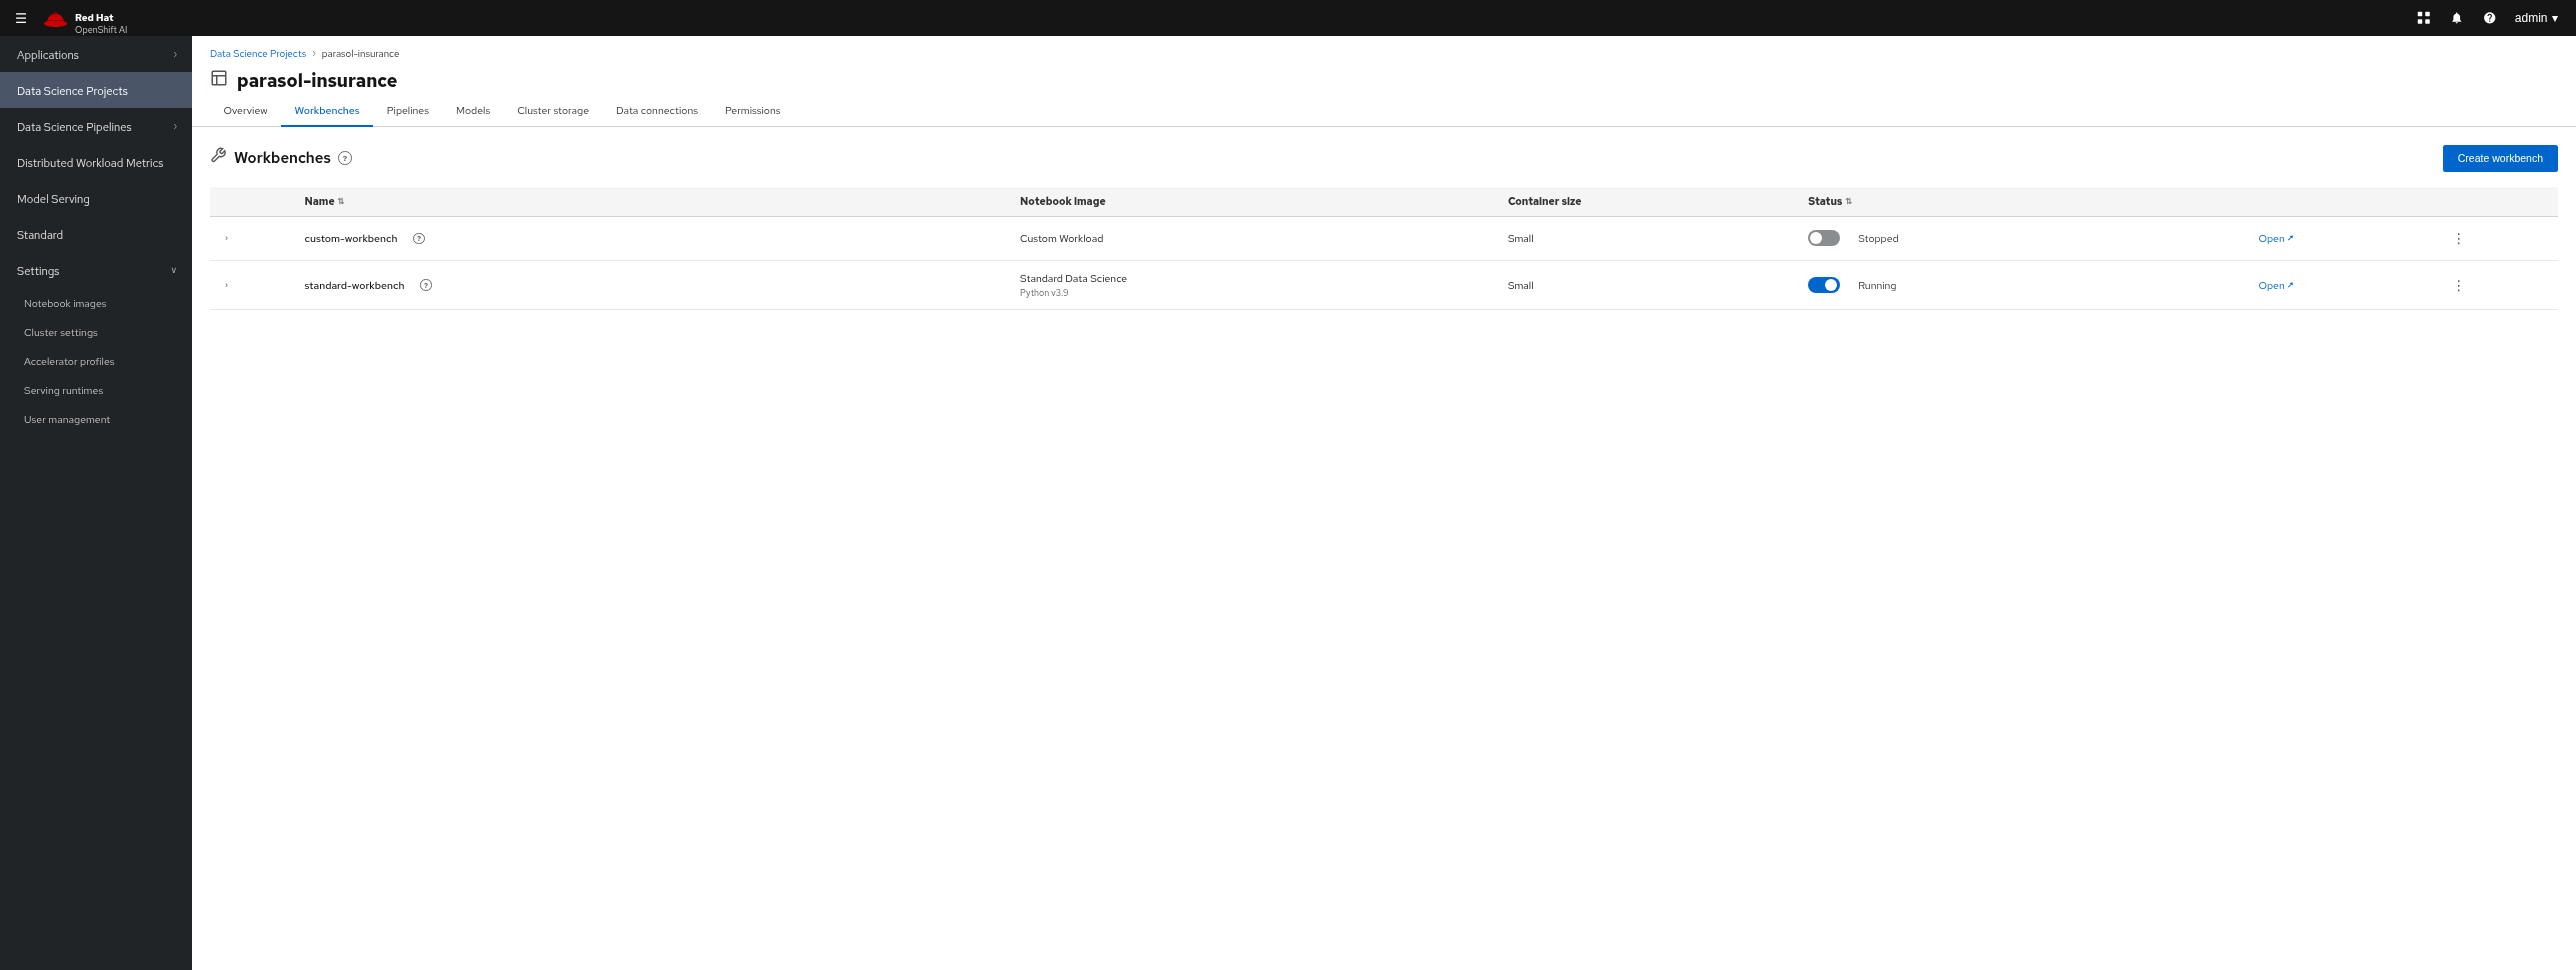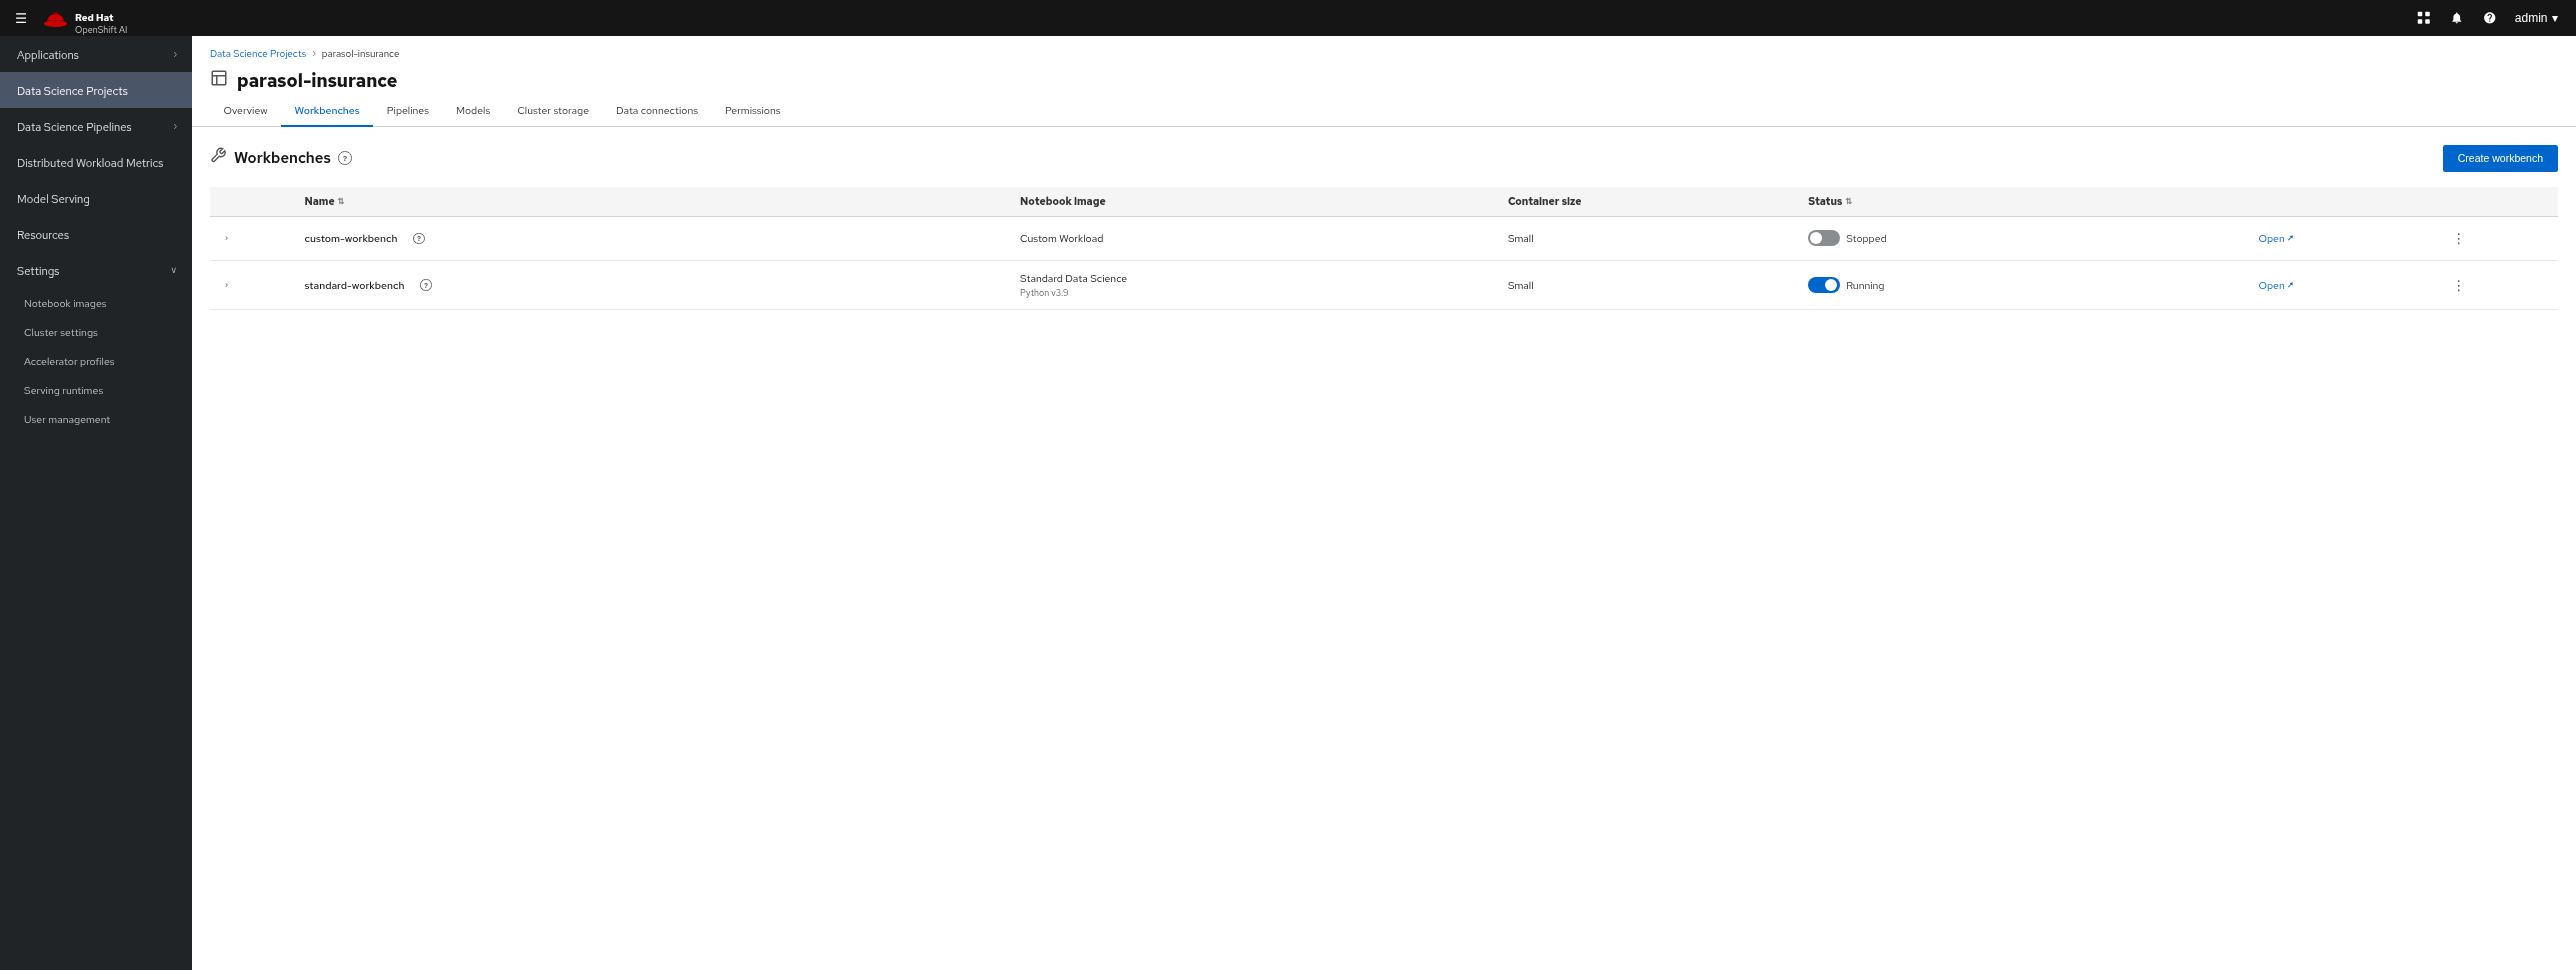--- a/index.html
+++ b/index.html
@@ -266,21 +266,21 @@
       cursor: pointer;
       color: #555;
       font-size: 9px;
       padding: 3px;
     }
 
     
     .toggle-container {
       display: flex;
       align-items: center;
-      gap: 6px;
+      gap: 18px;
     }
     .toggle {
       position: relative;
       width: 32px;
       height: 16.5px;
       border-radius: 8.3px;
       cursor: pointer;
       transition: background 0.2s;
     }
     .toggle.off { background: #8a8d90; }
@@ -400,21 +400,21 @@
       <span>Data Science Pipelines</span>
       <span class="sidebar-chevron">›</span>
     </div>
     <div class="sidebar-item">
       <span>Distributed Workload Metrics</span>
     </div>
     <div class="sidebar-item">
       <span>Model Serving</span>
     </div>
     <div class="sidebar-item">
-      <span>Resources</span>
+      <span>Standard</span>
     </div>
     <div class="sidebar-item">
       <span>Settings</span>
       <span class="sidebar-chevron">∨</span>
     </div>
     <div class="sidebar-sub-item">
       <span>Notebook images</span>
     </div>
     <div class="sidebar-sub-item">
       <span>Cluster settings</span>

